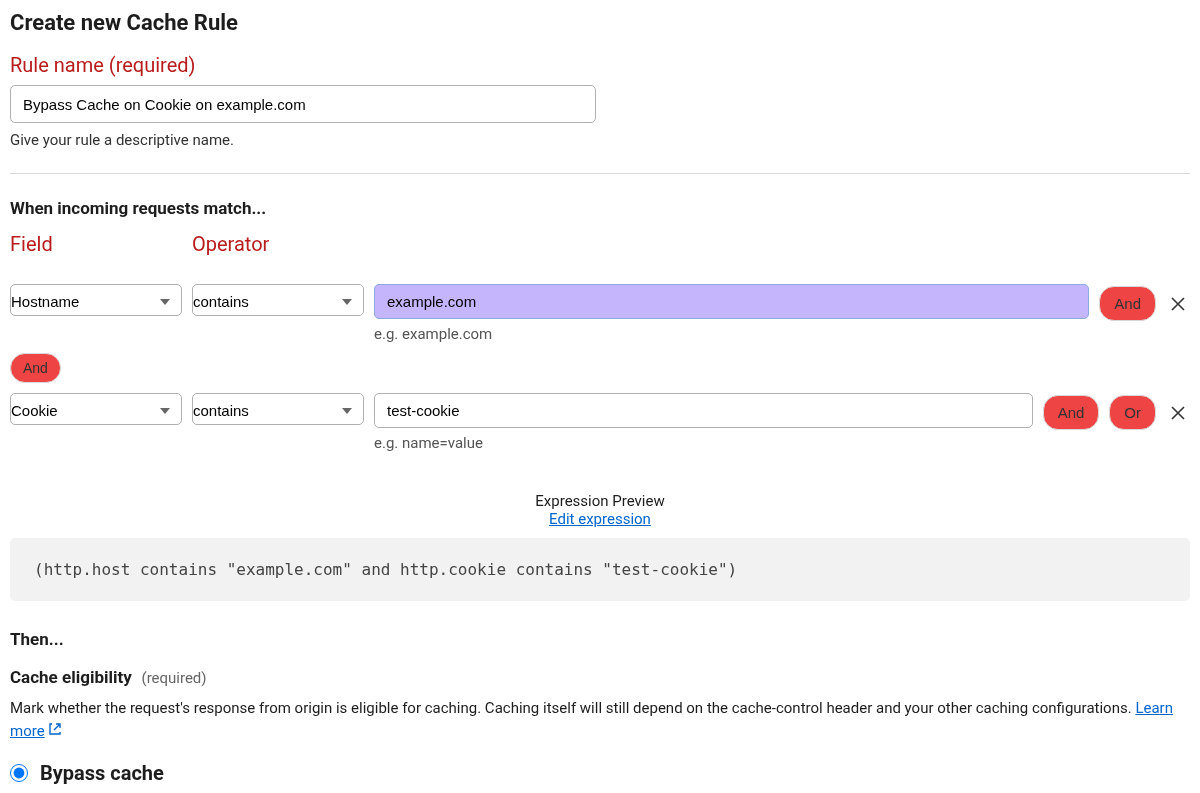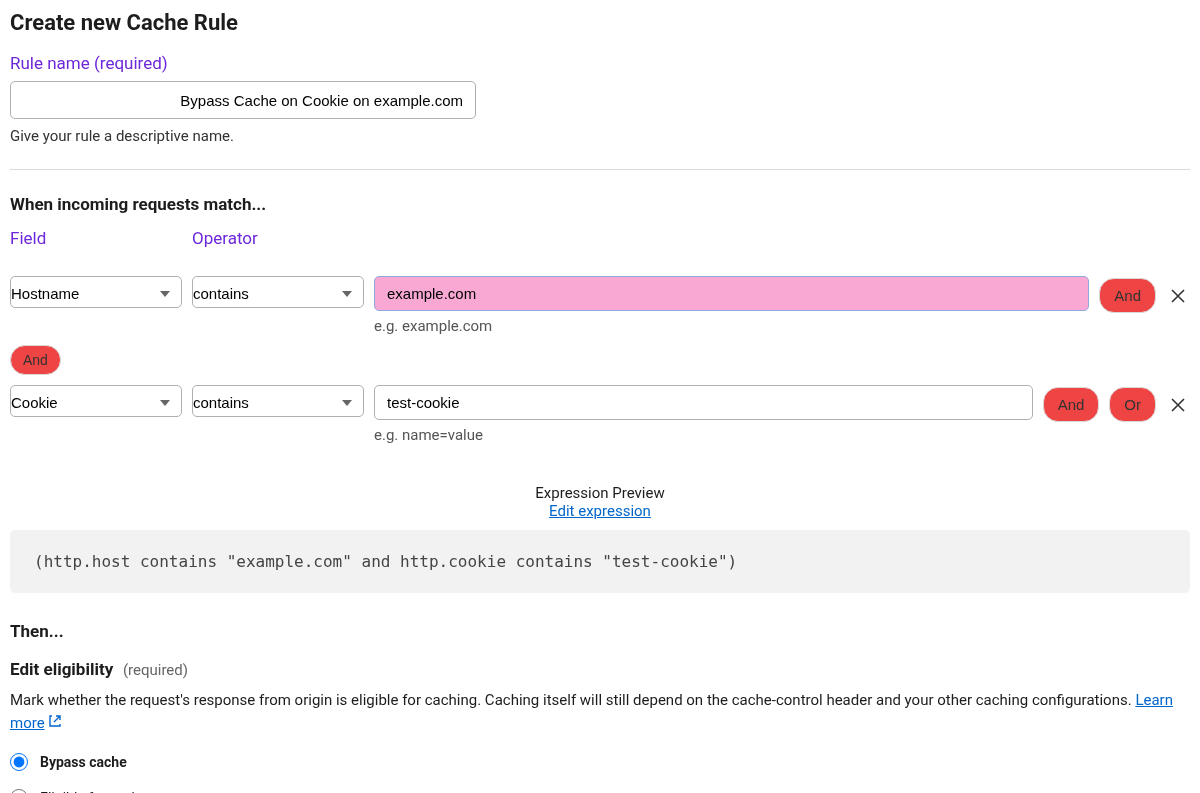--- a/index.html
+++ b/index.html
@@ -24,37 +24,36 @@
       font-weight: 700;
       margin-bottom: 14px;
     }
     h3 {
       font-size: 17px;
       font-weight: 700;
       margin-bottom: 12px;
       display: inline;
     }
     .label {
-      font-size: 17px;
+      font-size: 20px;
       margin-bottom: 8px;
-      color: #6d28d9;
+      color: #b91c1c;
     }
     .hint {
       font-size: 15px;
       color: #333;
       margin-top: 8px;
     }
     .rule-name-input {
-      width: 466px;
+      width: 586px;
       height: 38px;
       padding: 8px 12px;
       border: 1px solid #b0b0b0;
       border-radius: 5px;
       font-size: 15px;
-      text-align: right;
     }
     hr {
       border: none;
       border-top: 1px solid #d9d9d9;
       margin: 24px 0;
     }
     .columns-header {
       display: flex;
       gap: 10px;
       margin-bottom: 20px;
@@ -88,21 +87,21 @@
     }
     .value-input {
       flex: 1;
       height: 40px;
       padding: 8px 12px;
       border: 1px solid #b0b0b0;
       border-radius: 5px;
       font-size: 15px;
     }
     .value-input.highlight {
-      background: #f9a8d4;
+      background: #c4b5fd;
       border-color: #8daade;
     }
     .btn-gray {
       background: #ef4444;
       border: 1px solid #d9d9d9;
       border-radius: 15px;
       padding: 8px 14px;
       font-size: 15px;
       cursor: pointer;
       color: #333;
@@ -189,21 +188,21 @@
       align-items: center;
       gap: 12px;
       margin-bottom: 18px;
     }
     .radio-row input[type="radio"] {
       width: 18px;
       height: 18px;
       cursor: pointer;
     }
     .radio-row label {
-      font-size: 14px;
+      font-size: 20px;
       cursor: pointer;
     }
     .radio-row.selected label {
       font-weight: 700;
     }
     .row-wrapper {
       display: flex;
       gap: 10px;
       align-items: flex-start;
     }
@@ -315,21 +314,21 @@
   <div>Expression Preview</div>
   <a class="link">Edit expression</a>
 </div>
 <div class="expr-box">(http.host contains "example.com" and http.cookie contains "test-cookie")</div>
 
 <div class="then-section">
   <h2>Then...</h2>
 </div>
 
 <div class="eligibility-header">
-  <h3>Edit eligibility</h3>
+  <h3>Cache eligibility</h3>
   <span class="req-tag">(required)</span>
 </div>
 
 <div class="eligibility-desc">
   <span>Mark whether the request's response from origin is eligible for caching. Caching itself will still depend on the cache-control header and your other caching configurations. </span><a class="learn-more"><span>Learn more</span><span class="ext-icon"><svg width="14" height="14" viewBox="0 0 14 14">
           <path d="M4 2 H2 V12 H12 V10 M6 8 L12 2 M8 2 H12 V6" stroke="#0066cc" stroke-width="1.4" fill="none"></path>
         </svg></span></a>
 </div>
 
 <div class="radio-row selected">

